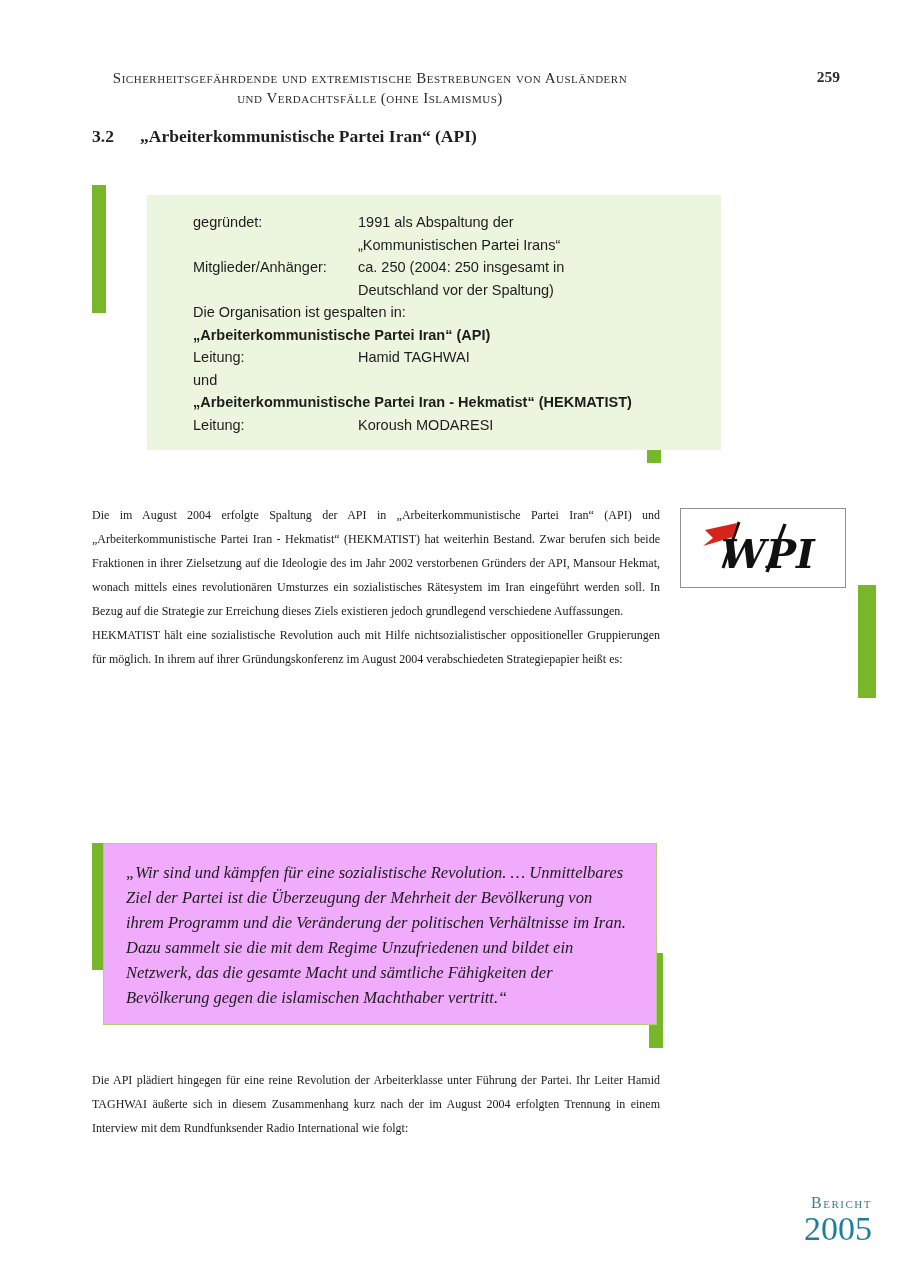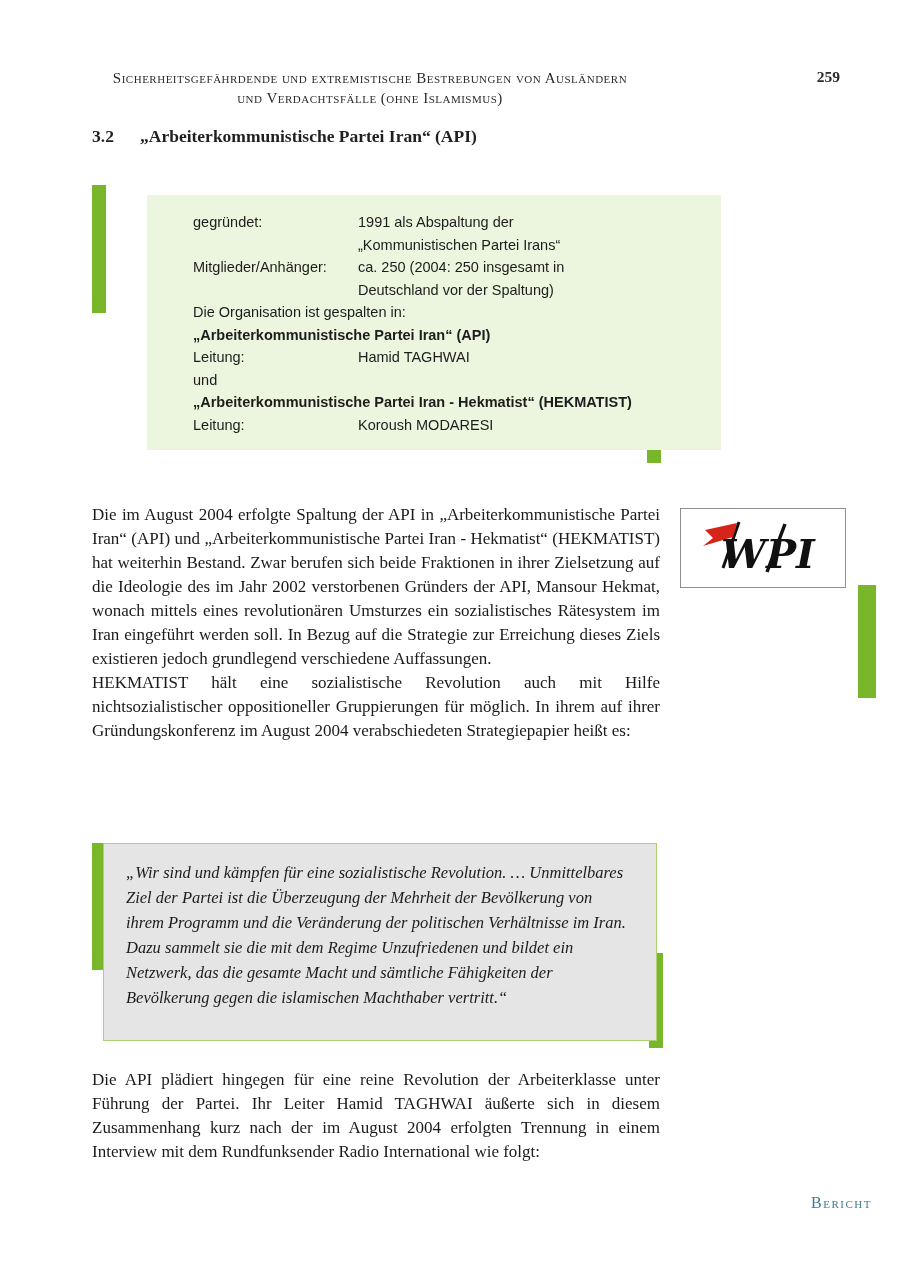--- a/index.html
+++ b/index.html
@@ -45,38 +45,38 @@
   }
   .ib-row { display:flex; }
   .ib-label { width:165px; flex:0 0 165px; }
   .ib-value { white-space:pre-line; }
   .ib-full  { }
   .ib-bold  { font-weight:bold; }
 
   
   .bodytext {
     position:absolute; left:92px; width:568px;
-    font-size:17px; line-height:24px; text-align:justify;
+    font-size:12px; line-height:24px; text-align:justify;
   }
   .bodytext p { margin:0; }
   #para-block-1 { top:503px; }
   #para-block-3 { top:1068px; }
 
   
   .logo-box {
     position:absolute; left:680px; top:508px; width:164px; height:78px;
     border:1px solid #8f8f8f; background:#ffffff;
     display:flex; align-items:center; justify-content:center;
   }
 
   
   .quote-box {
     position:absolute; top:843px; left:103px; width:508px;
-    background:#e5e5e5; border:1px solid #aed173;
-    padding:16px 22px 30px 22px;
+    background:#f0abfc; border:1px solid #aed173;
+    padding:16px 22px 14px 22px;
     font-style:italic; font-size:16.5px; line-height:25px;
     text-align:left; color:#1c1c1c;
   }
 
   
   .brand {
     position:absolute; top:1194px; left:690px; width:182px;
     text-align:right; color:#2b7e97;
   }
   .brand-word {
@@ -154,15 +154,16 @@
   <div class="quote-box">
     <span>„Wir sind und kämpfen für eine sozialistische Revolution. … Unmittelbares Ziel der Partei ist die Überzeugung der Mehrheit der Bevölkerung von ihrem Programm und die Veränderung der politischen Verhältnisse im Iran. Dazu sammelt sie die mit dem Regime Unzufriedenen und bildet ein Netzwerk, das die gesamte Macht und sämtliche Fähigkeiten der Bevölkerung gegen die islamischen Machthaber vertritt.“</span>
   </div>
 
   <div class="bodytext" id="para-block-3">
     <p>Die API plädiert hingegen für eine reine Revolution der Arbeiterklasse unter Führung der Partei. Ihr Leiter Hamid TAGHWAI äußerte sich in diesem Zusammenhang kurz nach der im August 2004 erfolgten Trennung in einem Interview mit dem Rundfunksender Radio International wie folgt:</p>
   </div>
 
   <div class="brand">
     <div class="brand-word">Bericht</div>
+    <div class="brand-year">2005</div>
   </div>
 
 </div>
 
 </body></html>

